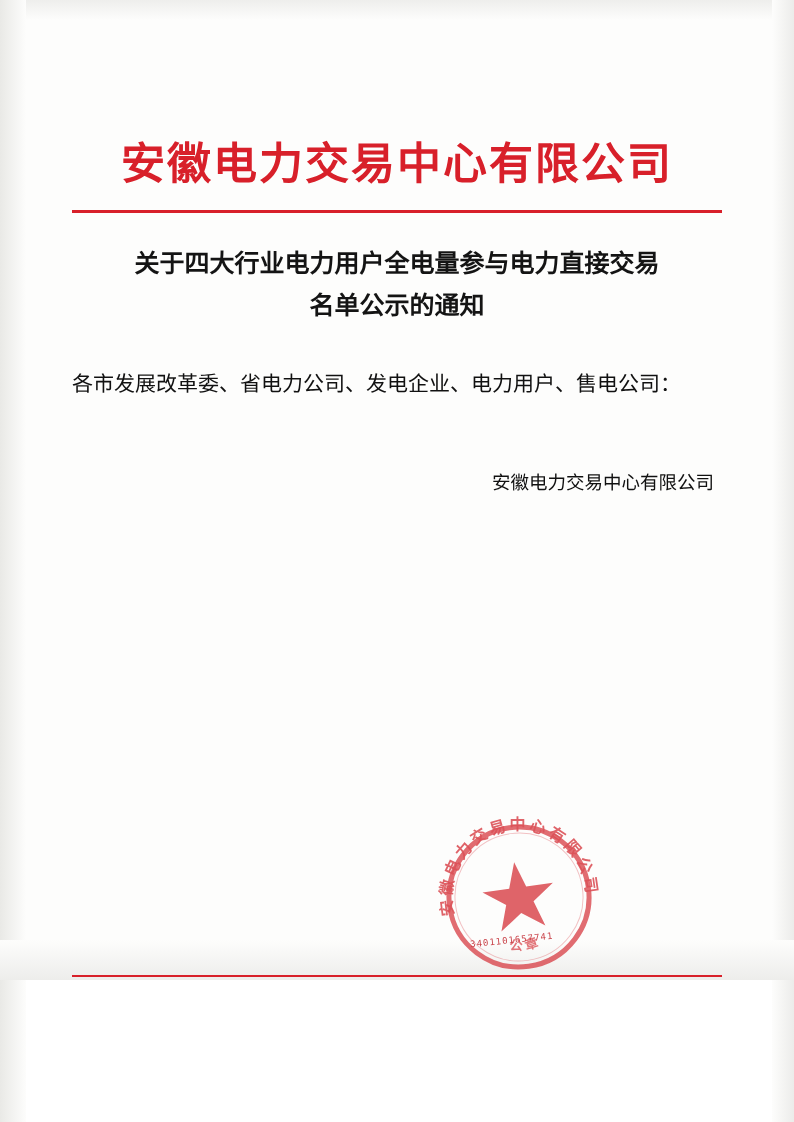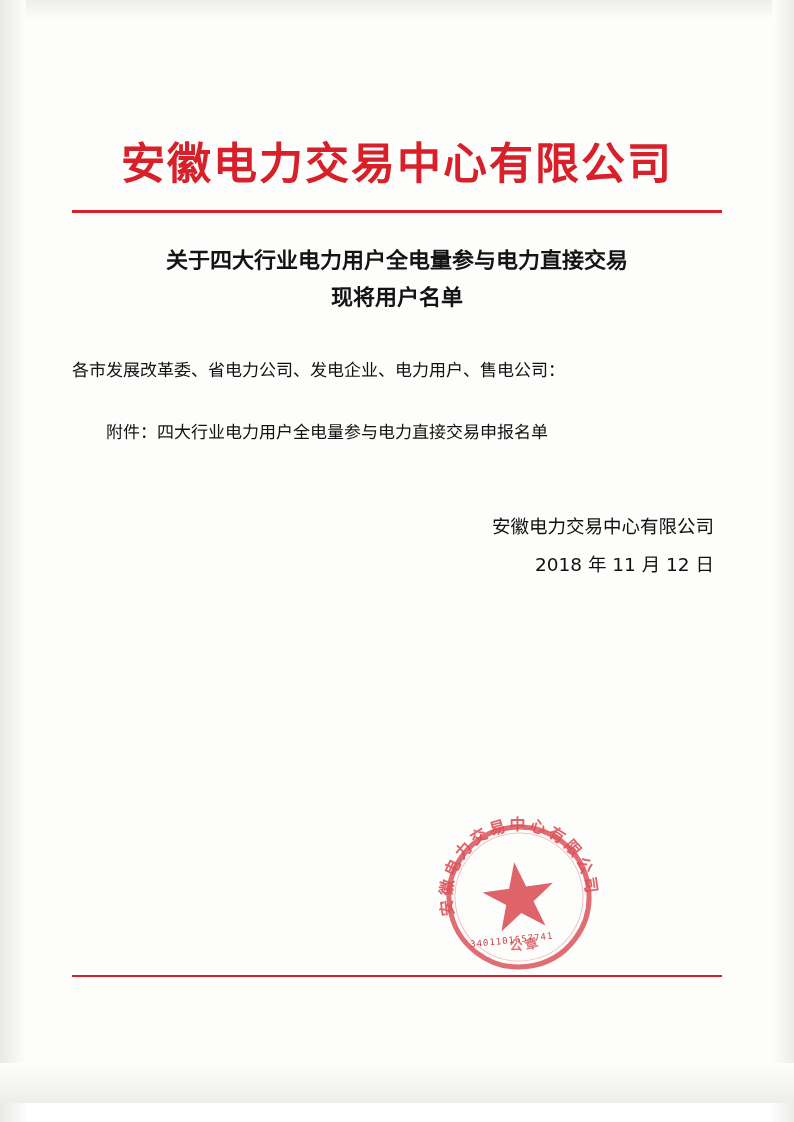--- a/index.html
+++ b/index.html
@@ -13,21 +13,21 @@
     font-family: "Liberation Serif", "DejaVu Serif", serif;
     color: #1a1a1a;
     position: relative;
     overflow: hidden;
   }
 
   .page {
     position: absolute;
     left: 0; top: 0;
     width: 794px;
-    height: 1103px;
+    height: 980px;
     background: #fdfdfc;
   }
 
   
   .scan-edge-left {
     position: absolute; left: 0; top: 0; width: 26px; height: 1122px;
     background: linear-gradient(to right, #e9e9e6 0%, #fdfdfc 100%);
   }
   .scan-edge-right {
     position: absolute; right: 0; top: 0; width: 22px; height: 1122px;
@@ -65,30 +65,30 @@
     width: 650px;
     height: 3px;
     background: #d8202a;
     margin: 22px 0 0 0;
   }
 
   .doc-title {
     text-align: center;
     font-family: "DejaVu Sans", "Liberation Sans", sans-serif;
     font-weight: bold;
-    font-size: 22px;
+    font-size: 25px;
     line-height: 1.65;
     margin: 30px 18px 0 18px;
     color: #141414;
   }
 
   .body-block {
     margin-top: 36px;
     font-family: "DejaVu Sans", "Liberation Sans", sans-serif;
-    font-size: 17px;
+    font-size: 21px;
     line-height: 2.12;
     color: #111111;
     text-align: justify;
   }
 
   .para {
     margin: 0 0 2px 0;
   }
   .para.indent {
     text-indent: 2em;
@@ -153,31 +153,29 @@
   <div class="scan-edge-bottom"></div>
 
   <div class="content">
 
     <h1 class="org-title">安徽电力交易中心有限公司</h1>
 
     <div class="rule-top"></div>
 
     <div class="doc-title">
       <div>关于四大行业电力用户全电量参与电力直接交易</div>
-      <div>现将用户名单</div>
+      <div>名单公示的通知</div>
     </div>
 
     <div class="body-block">
       <p class="para">各市发展改革委、省电力公司、发电企业、电力用户、售电公司：</p>
-      <p class="para indent gap">附件：四大行业电力用户全电量参与电力直接交易申报名单</p>
     </div>
 
     <div class="sign-block">
       <div>安徽电力交易中心有限公司</div>
-      <div>2018 年 11 月 12 日</div>
     </div>
 
   </div>
 
   <div class="seal">
     <svg width="178" height="178" viewBox="0 0 178 178" xmlns="http://www.w3.org/2000/svg">
       <defs>
         <path id="sealArcTop" d="M 22,89 A 67,67 0 0 1 156,89"></path>
         <path id="sealArcBottom" d="M 36,89 A 53,53 0 0 0 142,89"></path>
       </defs>

